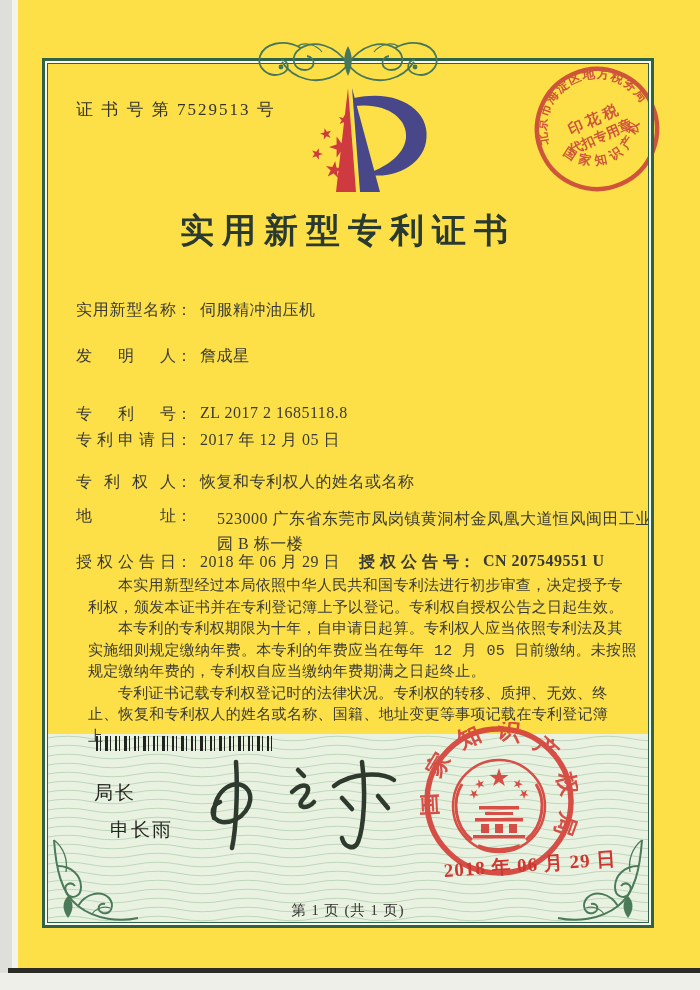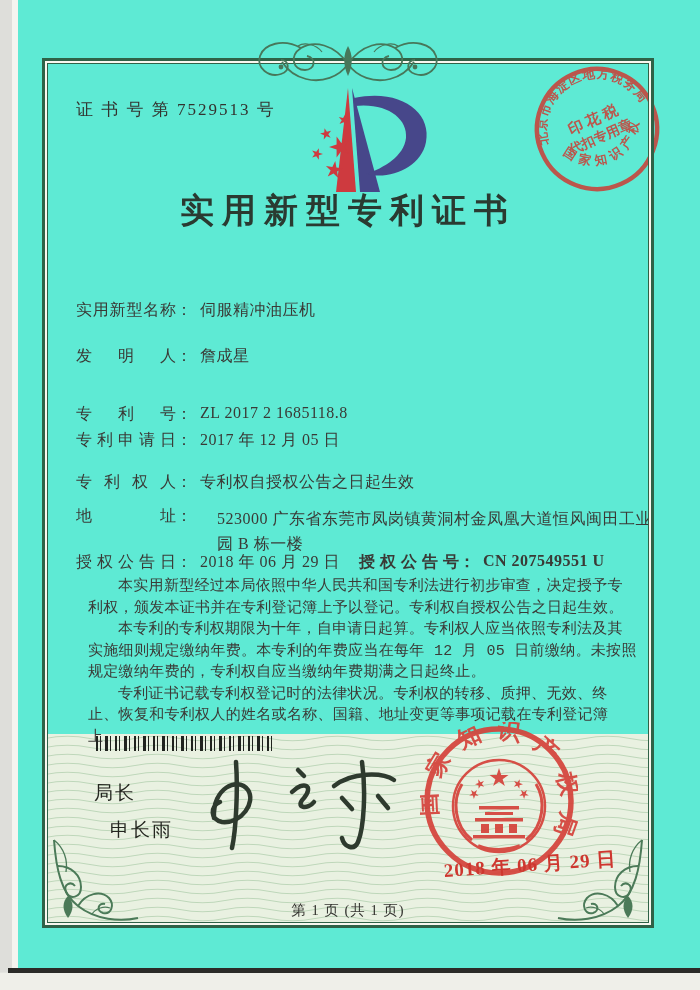--- a/index.html
+++ b/index.html
@@ -5,21 +5,21 @@
   * { margin:0; padding:0; box-sizing:border-box; }
   html,body { width:700px; height:990px; }
   body {
     position:relative;
     font-family:"Liberation Serif","DejaVu Serif",serif;
     background:#e3e4df;
     overflow:hidden;
   }
   .photo-strip-gray { position:absolute; left:0; top:0; width:12px; height:972px; background:#dededa; }
   .photo-strip-white { position:absolute; left:12px; top:0; width:8px; height:972px; background:#f4f4ef; }
-  .paper { position:absolute; left:18px; top:0; width:682px; height:968px; background:#5eead4; }
+  .paper { position:absolute; left:18px; top:0; width:682px; height:968px; background:#fde047; }
   .photo-bottom-edge { position:absolute; left:8px; top:968px; width:692px; height:5px; background:#2b2b28; }
   .photo-below { position:absolute; left:0; top:973px; width:700px; height:17px; background:#efefe9; }
 
   
   .frame {
     position:absolute; left:24px; top:58px; width:612px; height:870px;
     border:3px solid #2f6247;
     box-shadow: inset 0 0 0 2px #f9f7ef, inset 0 0 0 3px #2f6247;
     pointer-events:none; z-index:5;
   }
@@ -28,21 +28,21 @@
   .top-ornament { left:224px; top:34px; width:212px; height:58px; }
   .corner-left { left:30px; top:838px; width:92px; height:88px; }
   .corner-right { left:538px; top:838px; width:92px; height:88px; transform:scaleX(-1); }
 
   .cert-number { position:absolute; left:58px; top:98px; font-size:17px; letter-spacing:2px; color:#33332f; z-index:4; }
 
   .logo { position:absolute; left:264px; top:84px; width:160px; height:112px; z-index:4; }
 
   .tax-stamp { position:absolute; left:512px; top:62px; width:134px; height:134px; transform:rotate(-24deg); opacity:.88; z-index:4; }
 
-  .title { position:absolute; left:24px; top:188px; width:612px; text-align:center;
+  .title { position:absolute; left:24px; top:208px; width:612px; text-align:center;
     font-size:34px; font-weight:bold; letter-spacing:8px; color:#2a3a31; z-index:4; }
 
   .field { position:absolute; left:58px; font-size:16px; color:#3a3a36; z-index:4; white-space:nowrap; }
   .flabel { display:inline-block; width:100px; text-align:justify; text-align-last:justify; vertical-align:top; }
   .colon { display:inline-block; vertical-align:top; margin-right:8px; }
   .fvalue { display:inline-block; vertical-align:top; letter-spacing:.5px; }
   .fvalue.wrap { white-space:normal; width:436px; line-height:25px;margin-left:17px; }
   .field.grant-no { left:341px;font-weight:bold; }
 
   .paragraphs { position:absolute; left:70px; top:576px; width:550px; z-index:4;
@@ -168,21 +168,21 @@
   <div class="field" style="top:346px">
     <span class="flabel">发明人</span><span class="colon">：</span><span class="fvalue">詹成星</span>
   </div>
   <div class="field" style="top:404px">
     <span class="flabel">专利号</span><span class="colon">：</span><span class="fvalue">ZL 2017 2 1685118.8</span>
   </div>
   <div class="field" style="top:430px">
     <span class="flabel">专利申请日</span><span class="colon">：</span><span class="fvalue">2017 年 12 月 05 日</span>
   </div>
   <div class="field" style="top:472px">
-    <span class="flabel">专利权人</span><span class="colon">：</span><span class="fvalue">专利权自授权公告之日起生效</span>
+    <span class="flabel">专利权人</span><span class="colon">：</span><span class="fvalue">恢复和专利权人的姓名或名称</span>
   </div>
   <div class="field" style="top:506px">
     <span class="flabel">地址</span><span class="colon">：</span><span class="fvalue wrap">523000 广东省东莞市凤岗镇黄洞村金凤凰大道恒风闽田工业园 B 栋一楼</span>
   </div>
   <div class="field" style="top:552px">
     <span class="flabel">授权公告日</span><span class="colon">：</span><span class="fvalue">2018 年 06 月 29 日</span>
   </div>
   <div class="field grant-no" style="top:552px">
     <span class="flabel">授权公告号</span><span class="colon">：</span><span class="fvalue">CN 207549551 U</span>
   </div>

